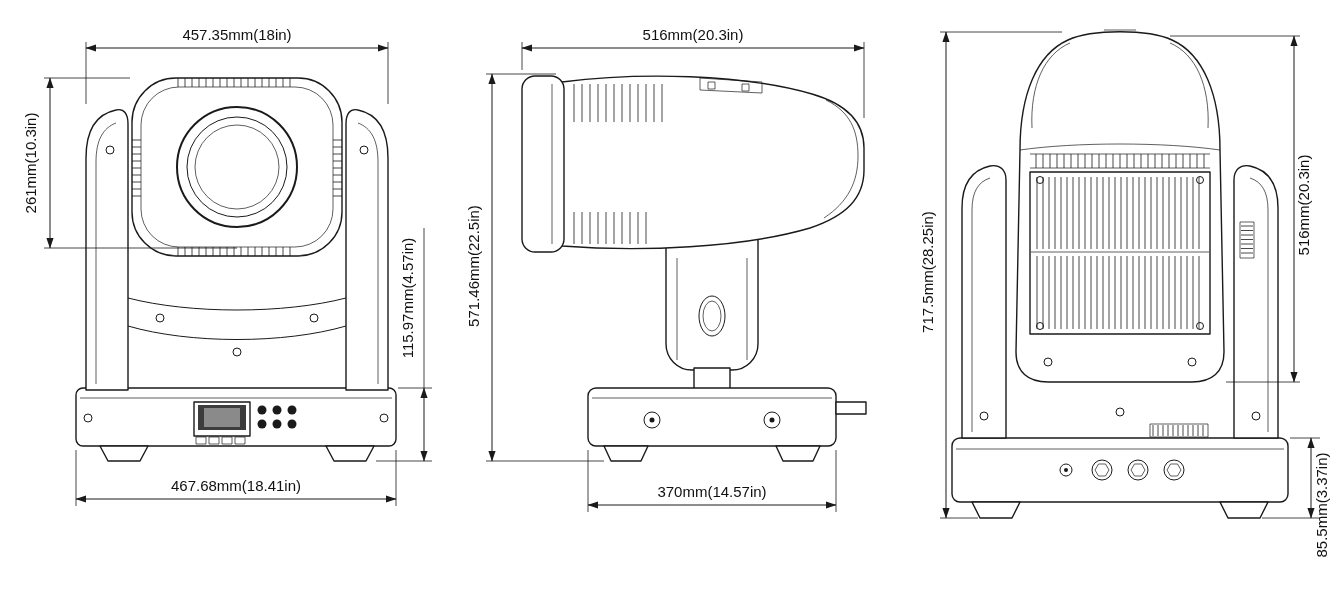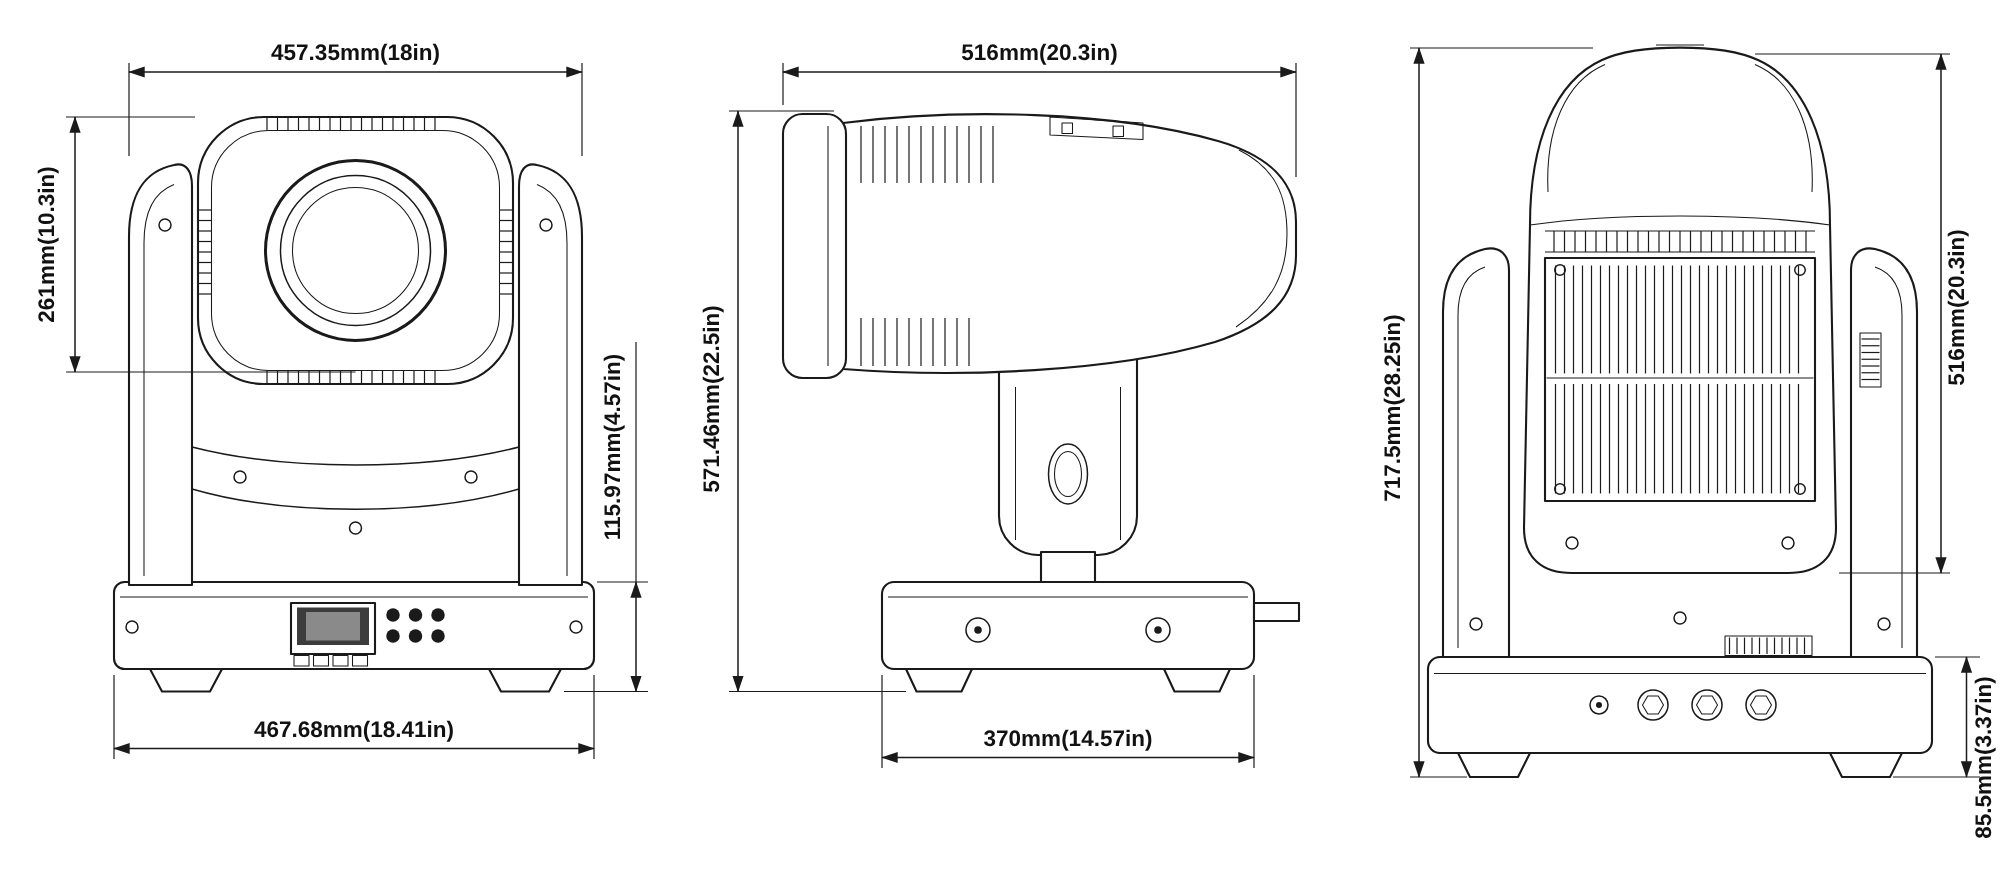--- a/index.html
+++ b/index.html
@@ -1,17 +1,17 @@
 <!DOCTYPE html>
 <html style="--line: #1a1a1a; --bg: #ffffff; --screen: #3c3c3c;"><head>
 <meta charset="utf-8">
 <style>
   :root { --line:#1a1a1a; --bg:#ffffff; --screen:#3c3c3c; }
   html,body { margin:0; padding:0; background:var(--bg); }
-  .stage { position:relative; width:1344px; height:594px; background:var(--bg); overflow:hidden;font-weight:bold; }
+  .stage { position:relative; width:1344px; height:594px; background:var(--bg); overflow:hidden; }
   svg { display:block; }
   .outline { fill:#fff; stroke:var(--line); stroke-width:1.4; stroke-linejoin:round; }
   .line { fill:none; stroke:var(--line); stroke-width:1; stroke-linejoin:round; }
   .thin { stroke-width:.7; }
   .dim { stroke:var(--line); stroke-width:1; fill:none; }
   .ext { stroke:var(--line); stroke-width:.8; fill:none; }
   .hatch { stroke:var(--line); stroke-width:.8; }
   .screen { fill:var(--screen); }
   .dimtext { font-family:"Liberation Sans","DejaVu Sans",sans-serif; font-size:15px; fill:#111; }
 </style>

